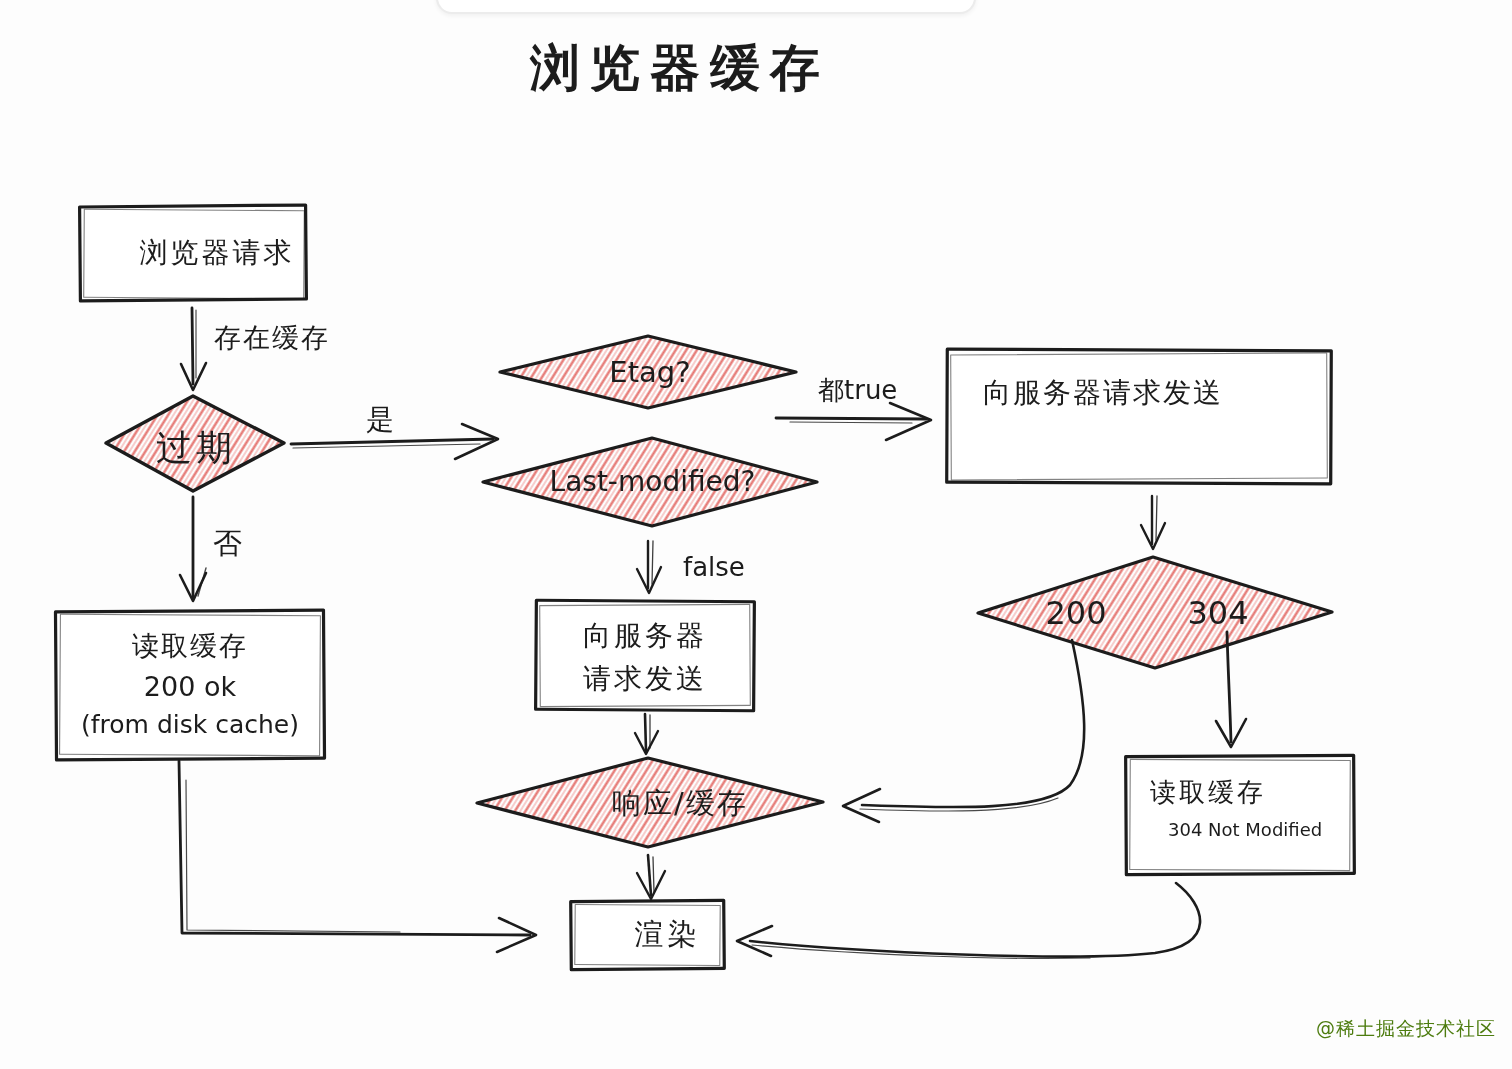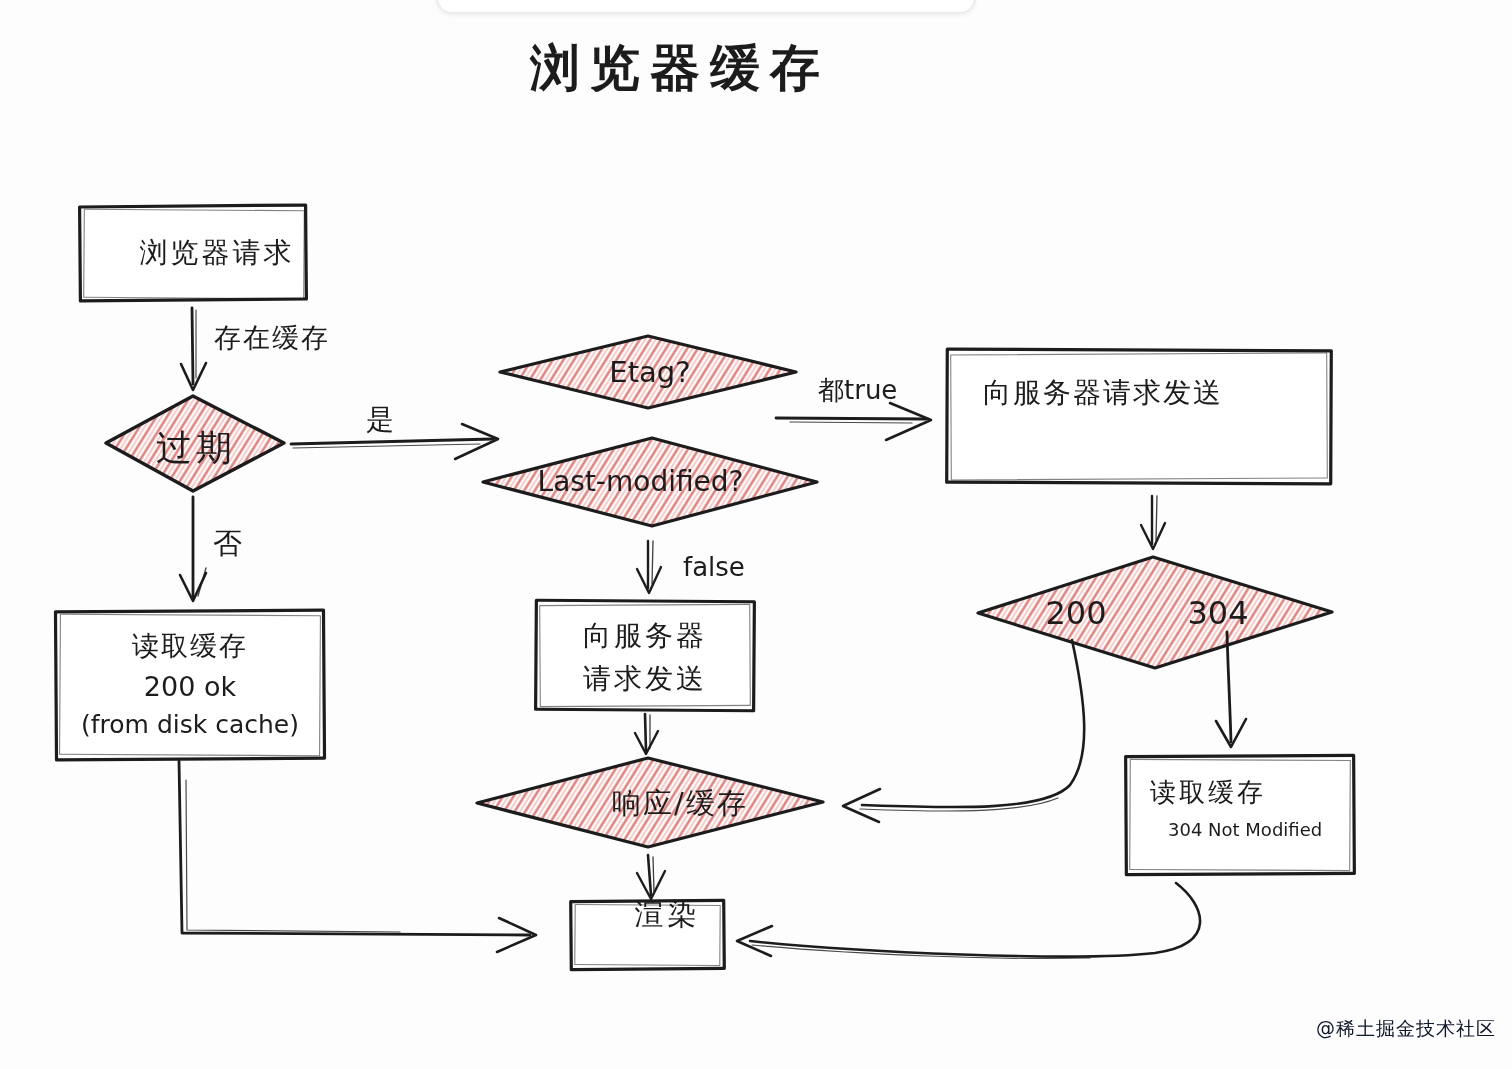--- a/index.html
+++ b/index.html
@@ -30,21 +30,21 @@
     line-height: 1.15;
   }
   .center { text-align: center; }
   .title {
     left: 400px; top: 40px; width: 560px;
     font-size: 50px; font-weight: 600; letter-spacing: 10px;
     text-align: center;
   }
   .watermark {
     left: 1290px; top: 1018px; width: 206px;
-    font-size: 19px; color: #0f172a; text-align: right;
+    font-size: 19px; color: #4d7c0f; text-align: right;
     letter-spacing: 1px;
   }
   .node-label { font-size: 28px; letter-spacing: 3px; }
   .edge-label { font-size: 27px; letter-spacing: 2px; }
   .mono-ish { letter-spacing: 0px; }
 </style>
 </head>
 <body>
 
 <div class="canvas">
@@ -177,21 +177,21 @@
   <div class="lbl edge-label" style="left:214px; top:322px;">存在缓存</div>
 
   <div class="lbl center" style="left:141px; top:427px; width:110px; font-size:36px; letter-spacing:4px;">过期</div>
 
   <div class="lbl edge-label" style="left:366px; top:404px; font-size:28px;">是</div>
 
   <div class="lbl edge-label" style="left:213px; top:527px; font-size:29px;">否</div>
 
   <div class="lbl center mono-ish" style="left:560px; top:356px; width:180px; font-size:29px;">Etag?</div>
 
-  <div class="lbl center mono-ish" style="left:535px; top:466px; width:211px; font-size:28px;border-radius:16px;">Last-modified?</div>
+  <div class="lbl center mono-ish" style="left:535px; top:466px; width:235px; font-size:28px;border-radius:16px;">Last-modified?</div>
 
   <div class="lbl edge-label mono-ish" style="left:818px; top:376px; font-size:26px;">都true</div>
 
   <div class="lbl" style="left:983px; top:377px; width:330px; font-size:28px; letter-spacing:2px;">向服务器请求发送</div>
 
   <div class="lbl edge-label mono-ish" style="left:683px; top:553px; font-size:26px;">false</div>
 
   <div class="lbl center" style="left:56px; top:630px; width:268px; font-size:27px; letter-spacing:2px;">读取缓存</div>
   <div class="lbl center mono-ish" style="left:56px; top:671px; width:268px; font-size:27px;">200 ok</div>
   <div class="lbl center" style="left:536px; top:620px; width:218px; font-size:28px; letter-spacing:3px;">向服务器</div>
@@ -200,17 +200,17 @@
   <div class="lbl center" style="left:536px; top:663px; width:218px; font-size:28px; letter-spacing:3px;">请求发送</div>
 
   <div class="lbl center mono-ish" style="left:1040px; top:595px; width:72px; font-size:32px;">200</div>
   <div class="lbl center mono-ish" style="left:1178px; top:595px; width:80px; font-size:32px;">304</div>
 
   <div class="lbl center" style="left:548px; top:787px; width:200px; font-size:29px; letter-spacing:2px;margin-left:32px;">响应/缓存</div>
 
   <div class="lbl" style="left:1150px; top:778px; width:190px; font-size:26px; letter-spacing:3px;">读取缓存</div>
   <div class="lbl mono-ish" style="left:1148px; top:820px; width:200px; font-size:18px;margin-left:20px;">304 Not Modified</div>
 
-  <div class="lbl center" style="left:571px; top:898px; width:153px; font-size:29px; letter-spacing:4px;padding-left:40px;">渲染</div>
+  <div class="lbl center" style="left:571px; top:918px; width:153px; font-size:29px; letter-spacing:4px;padding-left:40px;">渲染</div>
 
   <div class="lbl watermark">@稀土掘金技术社区</div>
 
 </div>
 
 </body></html>

